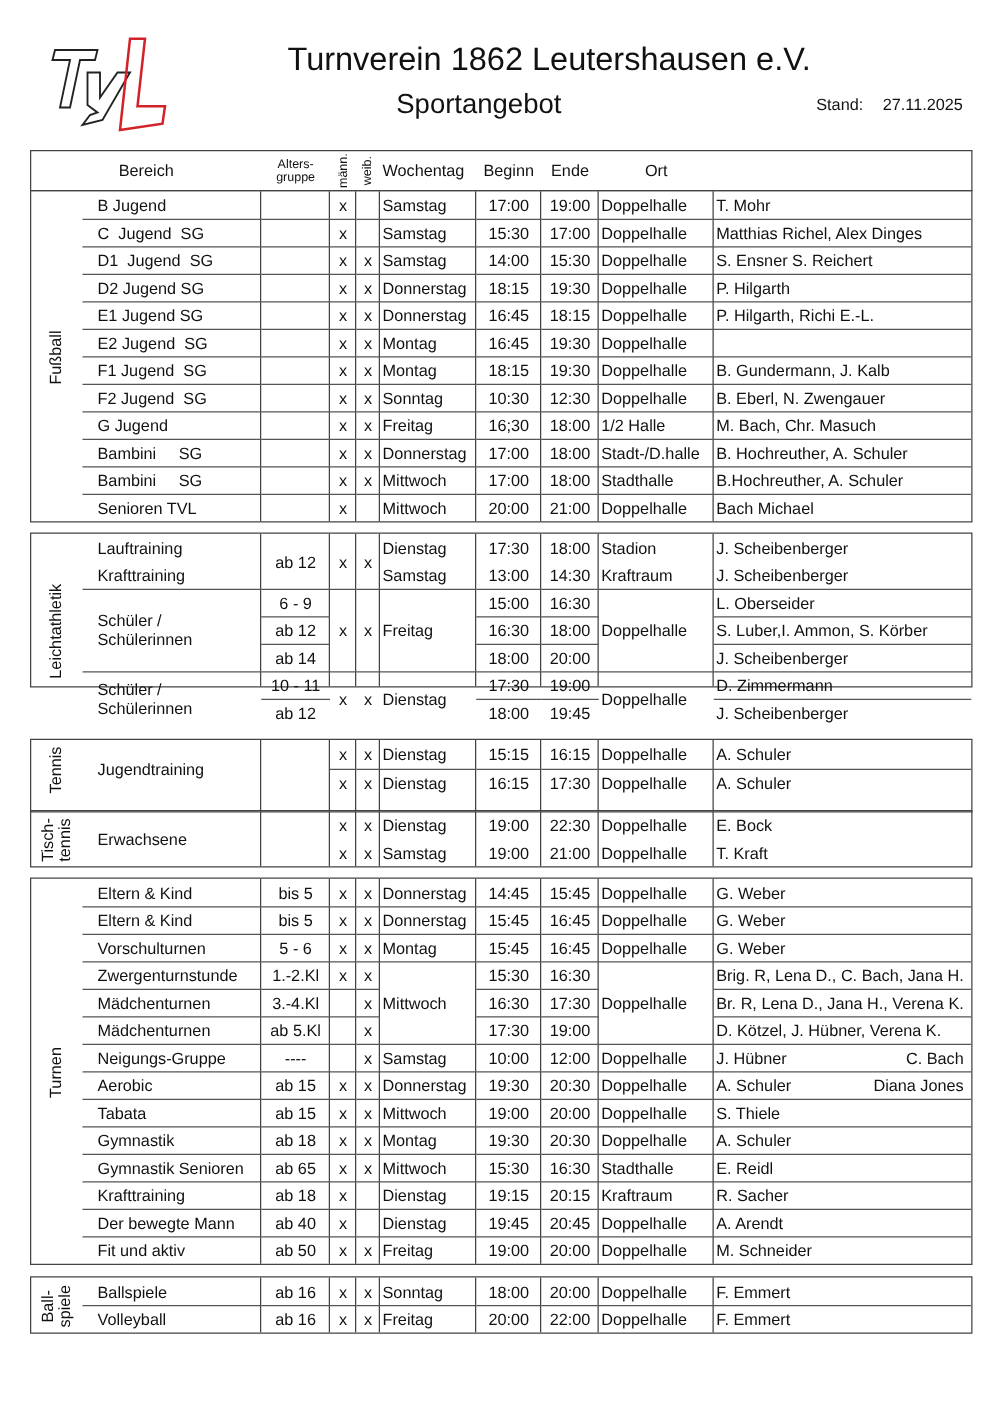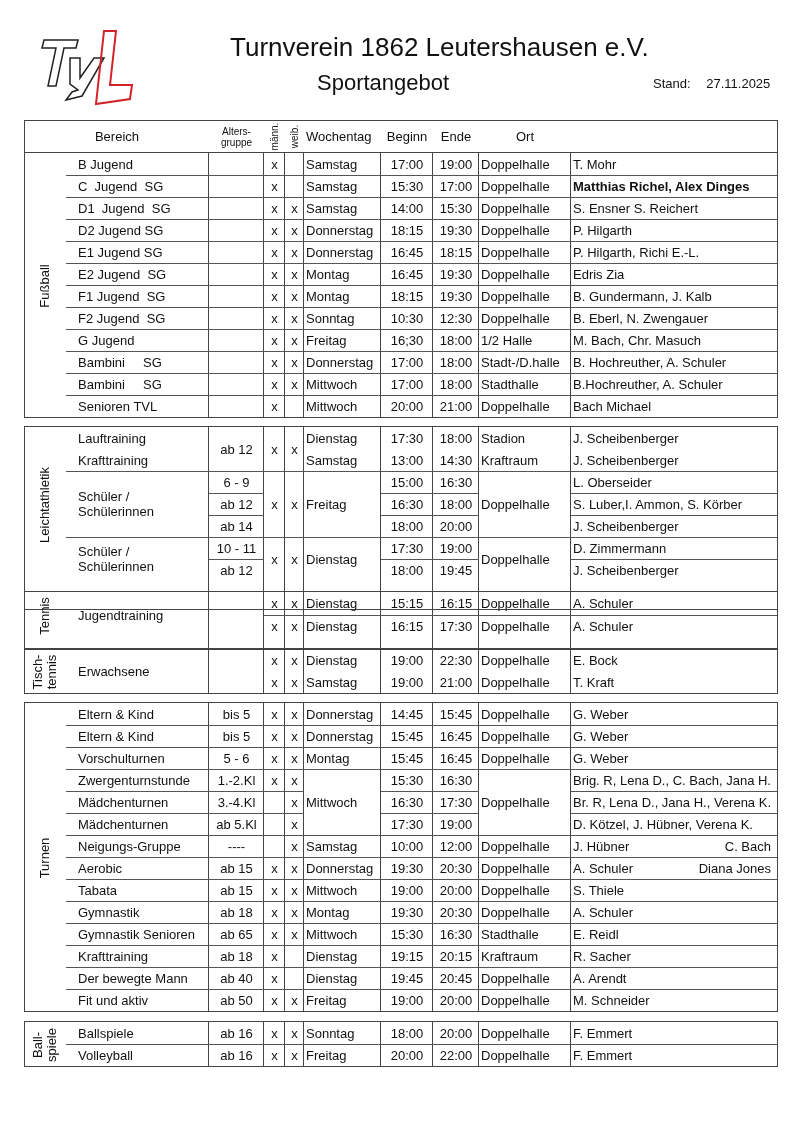--- a/index.html
+++ b/index.html
@@ -420,39 +420,36 @@
         <span style="white-space: pre;">Stadthalle</span>
       </div>
       <div class="cell l" style="left: 454px; width: 92px; top: 242px; height: 22px;">
         <span style="white-space: pre;">Doppelhalle</span>
       </div>
       <div class="hl" style="left: 546px; width: 206px; top: 22px;"></div>
       <div class="cell l" style="left: 546px; width: 206px; top: 0px; height: 22px;">
         <span style="white-space: pre;">T. Mohr</span>
       </div>
       <div class="hl" style="left: 546px; width: 206px; top: 44px;"></div>
-      <div class="cell l" style="left: 546px; width: 206px; top: 22px; height: 22px; font-weight: bold;">
+      <div class="cell l" style="left: 546px; width: 206px; top: 22px; height: 22px;">
         <span style="white-space: pre;">Matthias Richel, Alex Dinges</span>
       </div>
       <div class="hl" style="left: 546px; width: 206px; top: 66px;"></div>
       <div class="cell l" style="left: 546px; width: 206px; top: 44px; height: 22px;">
         <span style="white-space: pre;">S. Ensner S. Reichert</span>
       </div>
       <div class="hl" style="left: 546px; width: 206px; top: 88px;"></div>
       <div class="cell l" style="left: 546px; width: 206px; top: 66px; height: 22px;">
         <span style="white-space: pre;">P. Hilgarth</span>
       </div>
       <div class="hl" style="left: 546px; width: 206px; top: 110px;"></div>
       <div class="cell l" style="left: 546px; width: 206px; top: 88px; height: 22px;">
         <span style="white-space: pre;">P. Hilgarth, Richi E.-L.</span>
       </div>
       <div class="hl" style="left: 546px; width: 206px; top: 132px;"></div>
-      <div class="cell l" style="left: 546px; width: 206px; top: 110px; height: 22px;">
-        <span style="white-space: pre;">Edris Zia</span>
-      </div>
       <div class="hl" style="left: 546px; width: 206px; top: 154px;"></div>
       <div class="cell l" style="left: 546px; width: 206px; top: 132px; height: 22px;">
         <span style="white-space: pre;">B. Gundermann, J. Kalb</span>
       </div>
       <div class="hl" style="left: 546px; width: 206px; top: 176px;"></div>
       <div class="cell l" style="left: 546px; width: 206px; top: 154px; height: 22px;">
         <span style="white-space: pre;">B. Eberl, N. Zwengauer</span>
       </div>
       <div class="hl" style="left: 546px; width: 206px; top: 198px;"></div>
       <div class="cell l" style="left: 546px; width: 206px; top: 176px; height: 22px;">
@@ -463,21 +460,21 @@
         <span style="white-space: pre;">B. Hochreuther, A. Schuler</span>
       </div>
       <div class="hl" style="left: 546px; width: 206px; top: 242px;"></div>
       <div class="cell l" style="left: 546px; width: 206px; top: 220px; height: 22px;">
         <span style="white-space: pre;">B.Hochreuther, A. Schuler</span>
       </div>
       <div class="cell l" style="left: 546px; width: 206px; top: 242px; height: 22px;">
         <span style="white-space: pre;">Bach Michael</span>
       </div>
     </div>
-    <div class="sec" style="top: 426px; height: 184px;">
+    <div class="sec" style="top: 426px; height: 124px;">
       <div class="rot" style="white-space: pre; width: 156px; left: -58px; top: 63px; height: 30px; display: flex; align-items: center; justify-content: center;">Leichtathletik</div>
       <div class="vl" style="left: 183px;"></div>
       <div class="vl" style="left: 238px;"></div>
       <div class="vl" style="left: 259px;"></div>
       <div class="vl" style="left: 278px;"></div>
       <div class="vl" style="left: 355px;"></div>
       <div class="vl" style="left: 407px;"></div>
       <div class="vl" style="left: 453px;"></div>
       <div class="vl" style="left: 545px;"></div>
       <div class="cell l" style="left: 41px; width: 143px; top: 0px; height: 22px; padding-left: 12px; white-space: pre; line-height: 15px;"><span style="white-space: pre;">Lauftraining</span></div>

